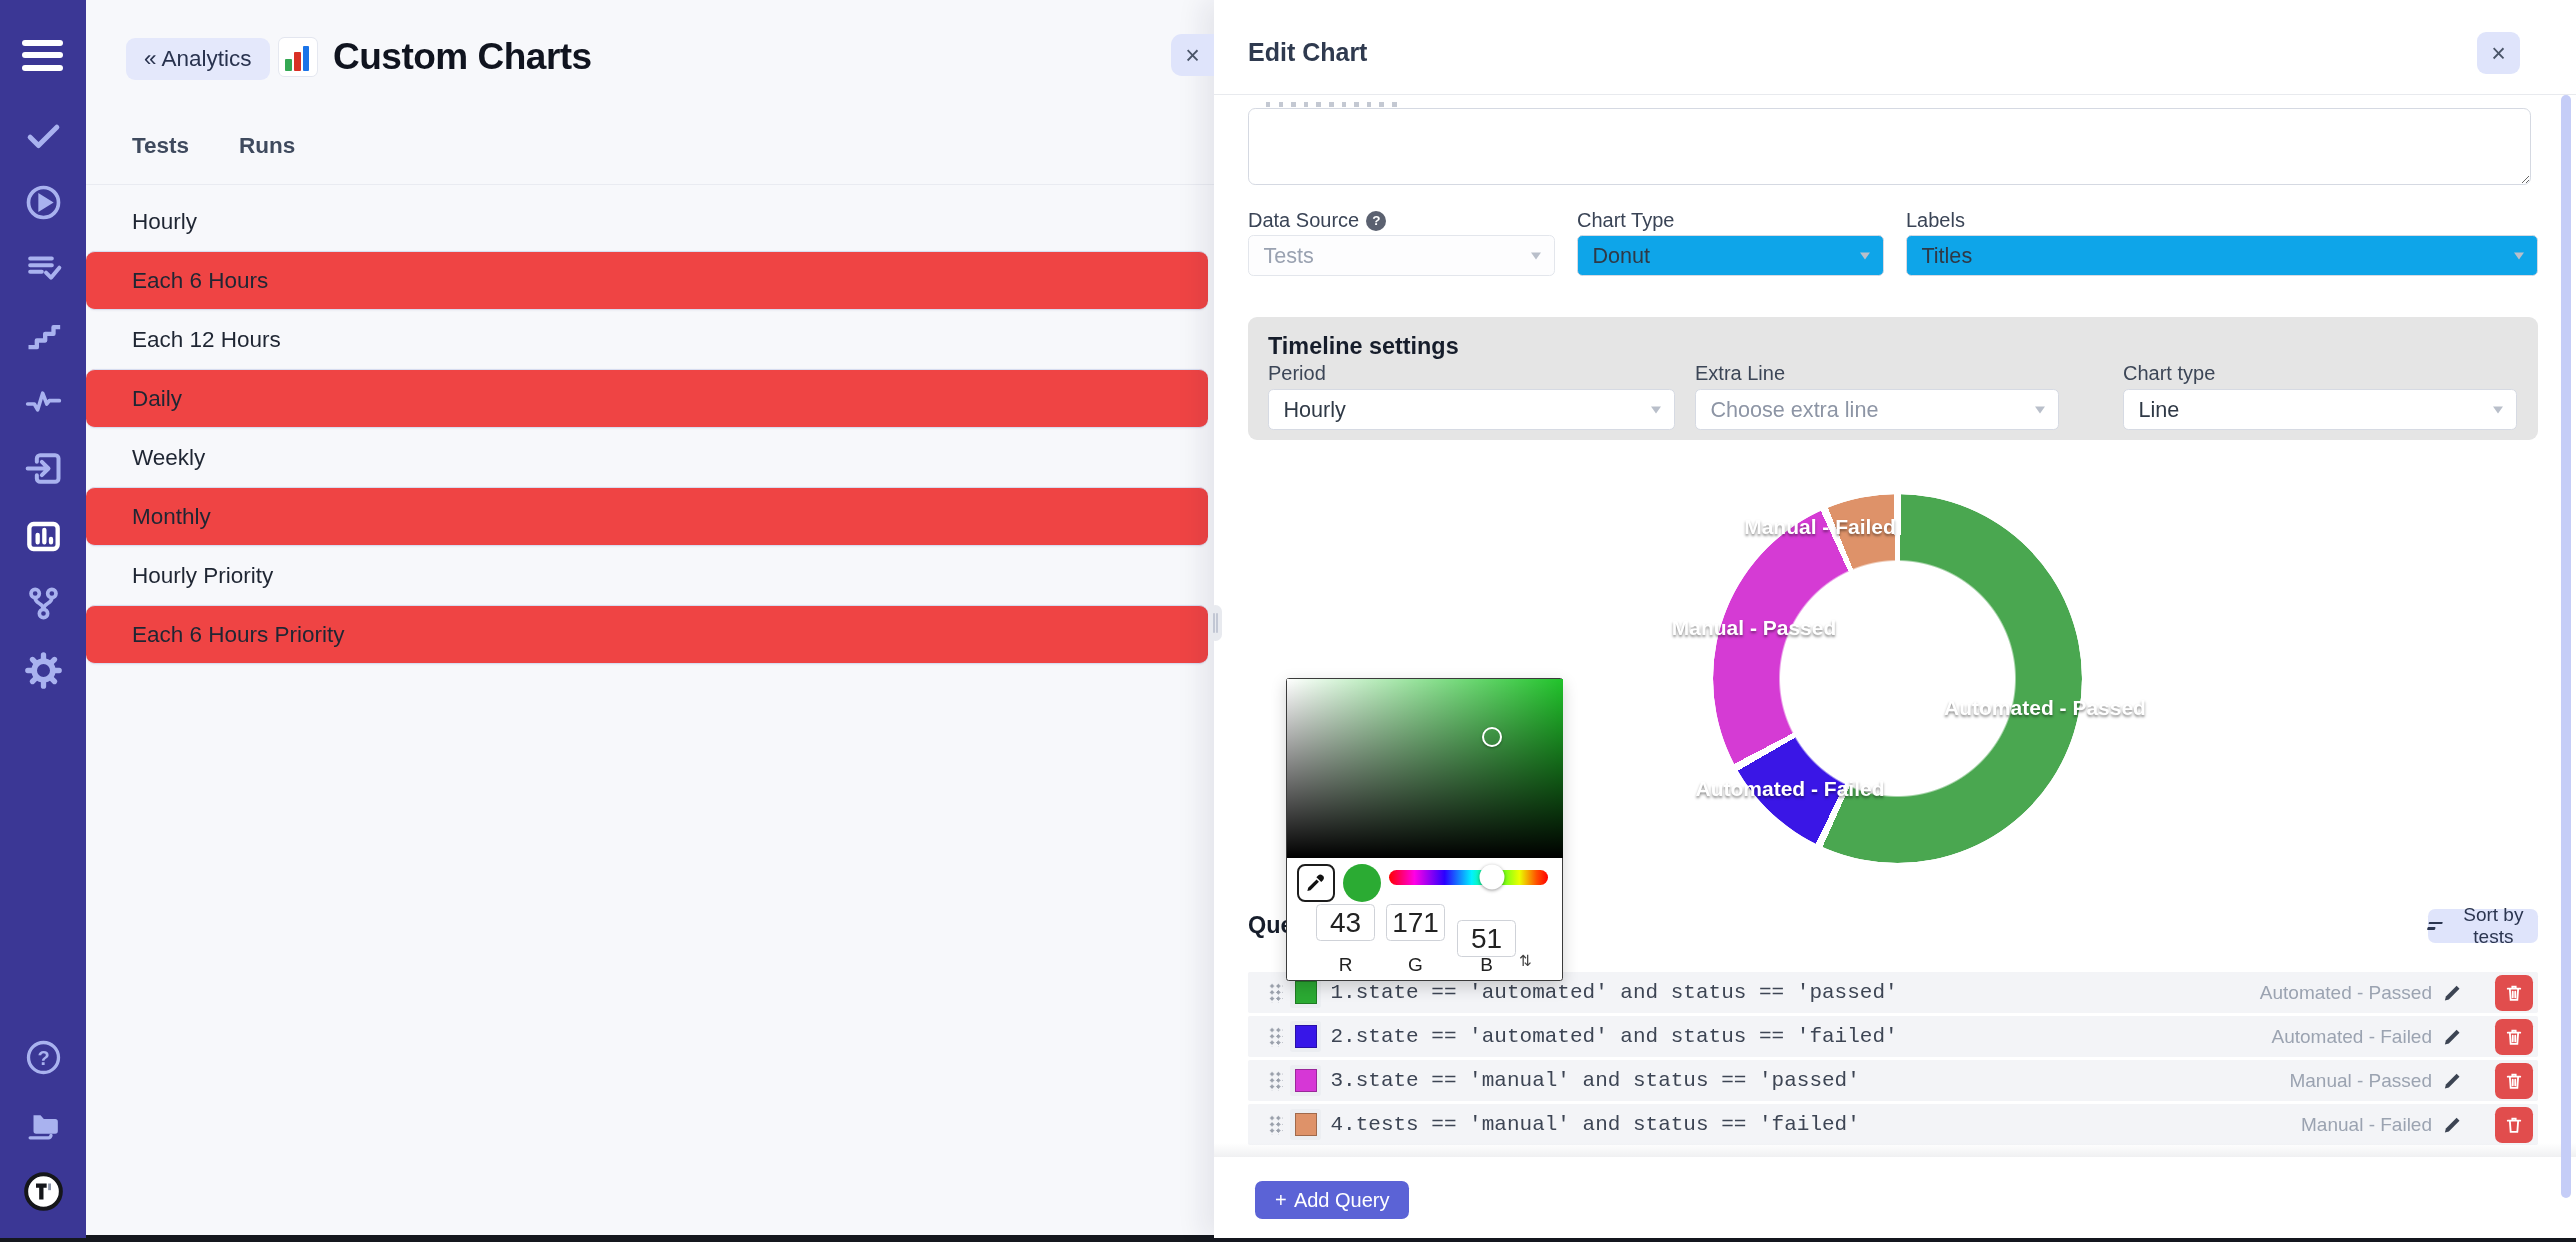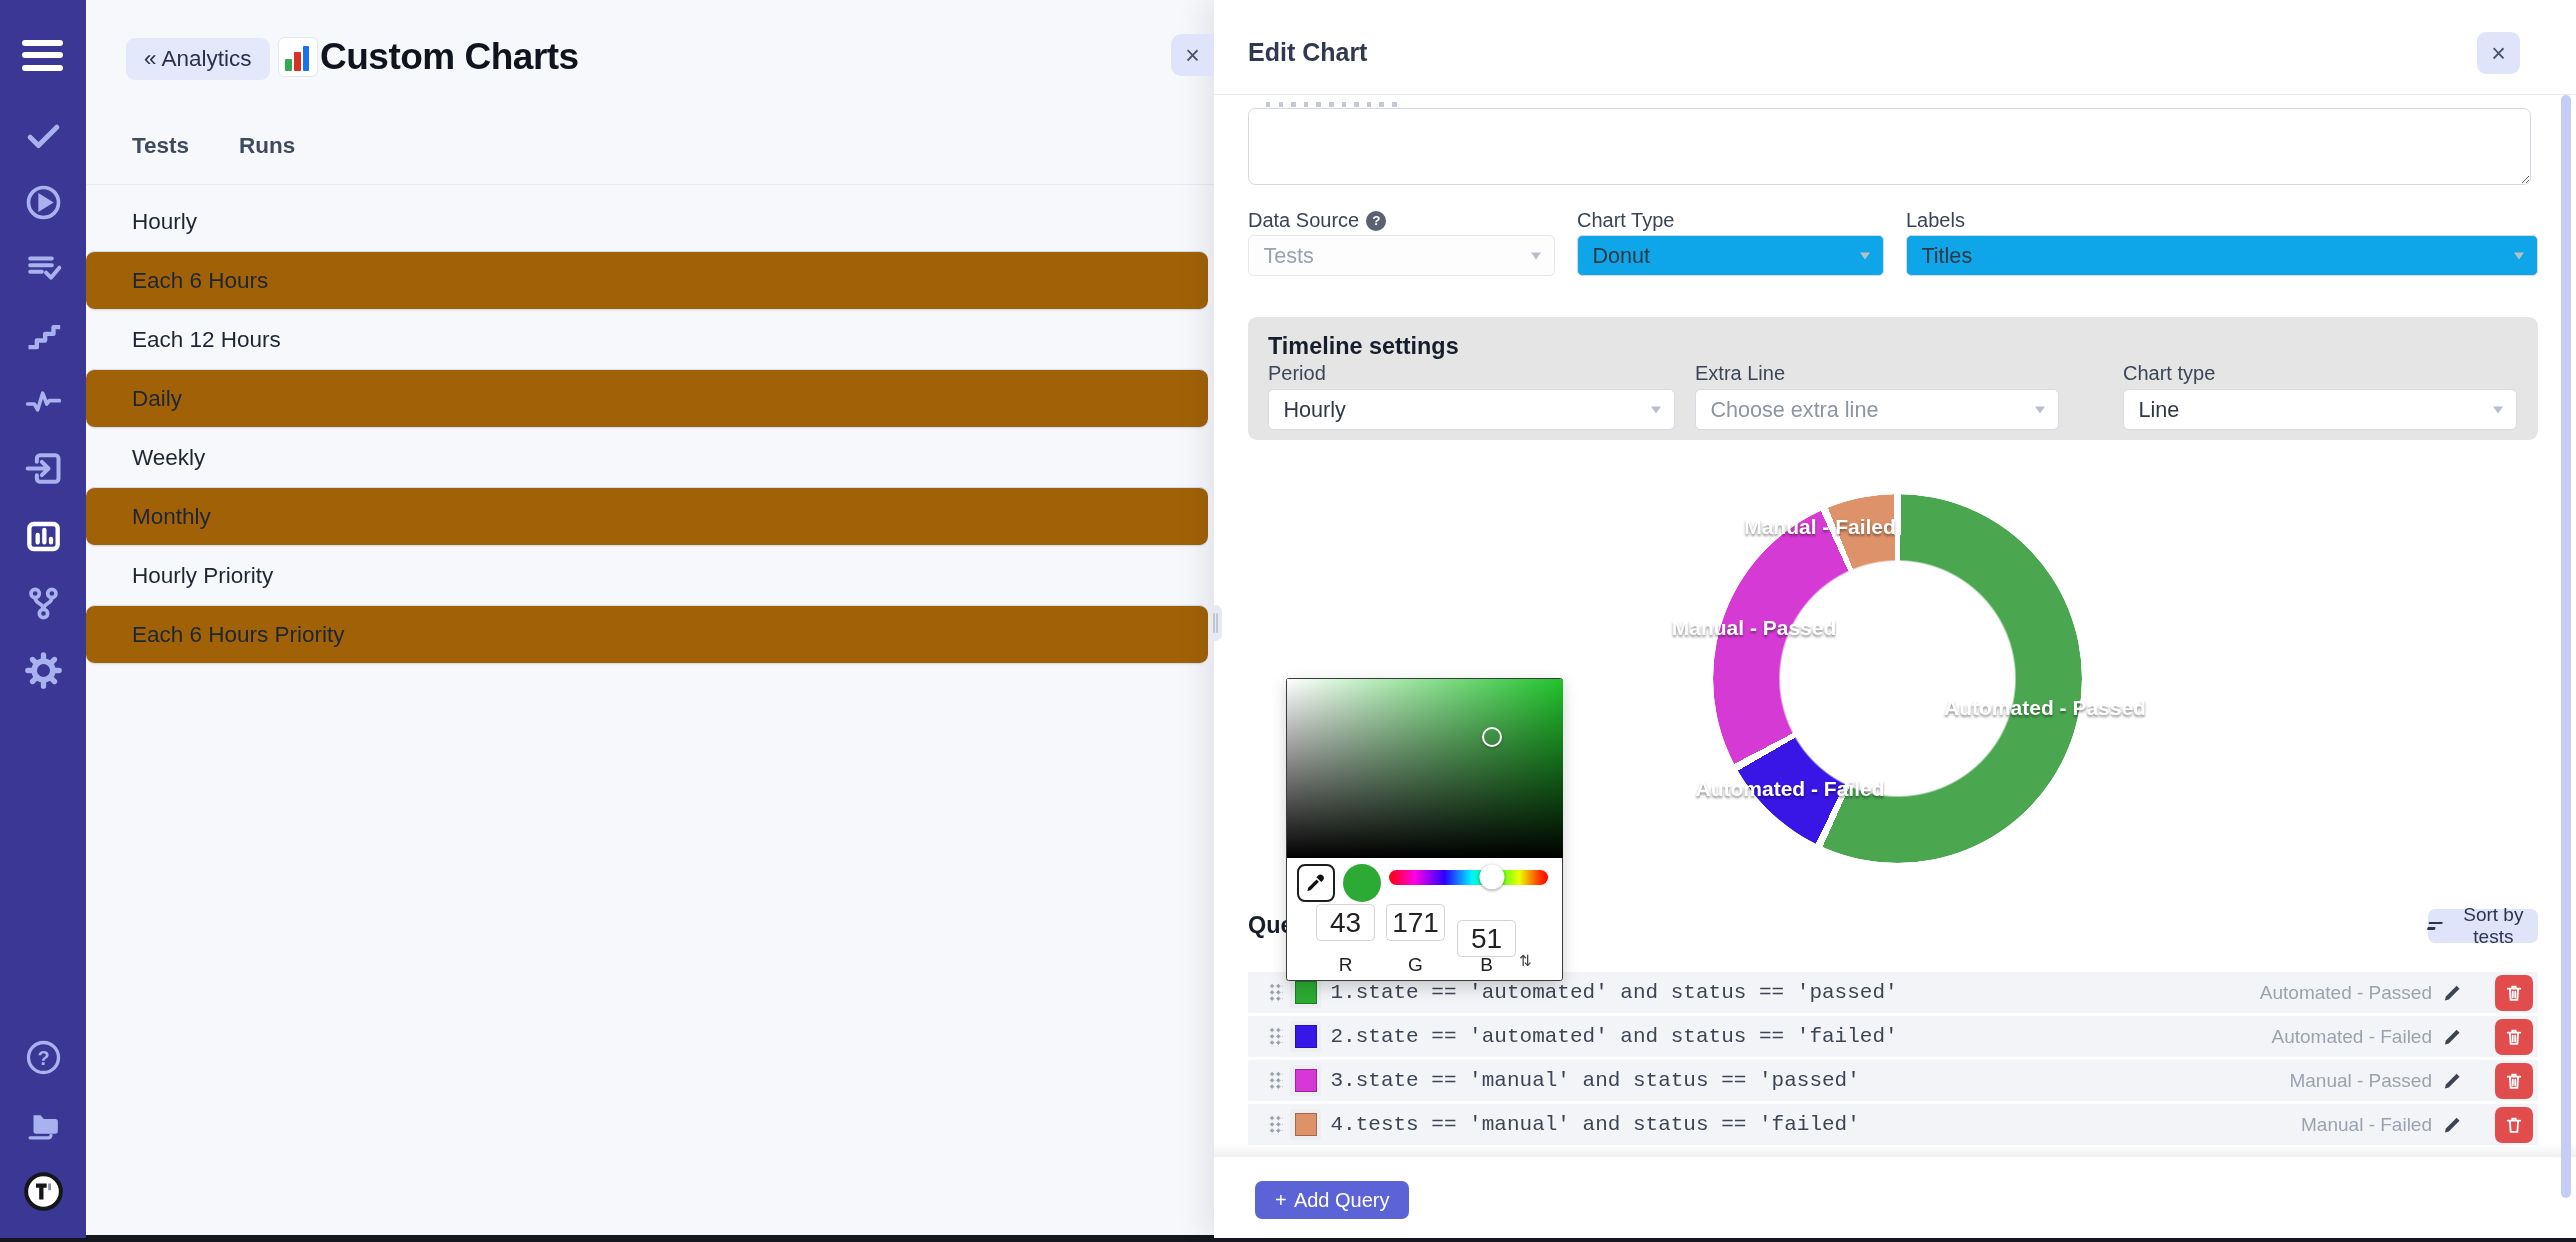--- a/index.html
+++ b/index.html
@@ -12,36 +12,36 @@
   .burger { position:absolute; left:21.6px; top:36px; width:41px; height:40px; cursor:pointer; }
   .burger span { position:absolute; left:0; width:41px; height:6.3px; border-radius:3.6px; background:#ffffff; }
   .burger span:nth-child(1){top:3.6px} .burger span:nth-child(2){top:16px} .burger span:nth-child(3){top:29px}
   .side-ico { position:absolute; left:50%; transform:translate(-50%,-50%); width:41px; height:41px; display:flex; align-items:center; justify-content:center; }
   .side-ico svg { width:40px; height:40px; }
 
   
   .panel { position:absolute; left:86px; top:0; bottom:12px; width:1129px; background:#f7f8fb; }
   .back-btn { position:absolute; left:40px; top:38px; height:42px; padding:0 18px; background:#e4e8fb;
               border:none; border-radius:9px; font-size:22.5px; color:#28324e; display:flex; align-items:center; gap:9px; cursor:pointer; font-family:inherit; }
-  .page-title-wrap { position:absolute; left:193px; top:36px; display:flex; align-items:center; gap:3px; }
+  .page-title-wrap { position:absolute; left:193px; top:36px; display:flex; align-items:center; gap:16px; }
   .title-icon { width:38px; height:38px; background:#ffffff; border-radius:5.4px; box-shadow:0 0 0 0.9px #e3e6ef; position:relative; }
   .title-icon i { position:absolute; bottom:5.4px; border-radius:0.9px; }
   .title-icon .b1 { left:6.3px;  width:6.3px; height:11.7px; background:#34a853; }
   .title-icon .b2 { left:15.3px; width:6.3px; height:19px; background:#d93025; }
   .title-icon .b3 { left:24px; width:6.3px; height:25px; background:#1a73e8; }
   .page-title { font-size:37px; font-weight:800; color:#10141f; letter-spacing:-0.5px; }
 
   .tabs { position:absolute; left:46px; top:133px; display:flex; gap:50px; }
   .tab { font-size:22.5px; font-weight:600; color:#3f4a5e; cursor:pointer; }
   .panel-divider { position:absolute; left:0; right:0; top:184px; height:0.9px; background:#e9ebf1; }
 
   .chart-list { position:absolute; left:0; right:7.2px; top:192px; }
   .chart-row { height:59px; display:flex; align-items:center; padding-left:46px;
                font-size:22.5px; color:#1f2633; cursor:pointer; }
-  .chart-row.card { background:#a16207; border:0.9px solid #d7ddf0; border-left:none; border-right:none;
+  .chart-row.card { background:#ef4444; border:0.9px solid #d7ddf0; border-left:none; border-right:none;
                     border-radius:9px; box-shadow:0 0.9px 1.8px rgba(30,40,90,.05); }
   .boundary-handle { position:absolute; right:-7.2px; top:605px; width:13.5px; height:36px; background:#e8eaef;
                      border-radius:7.2px; z-index:40; display:flex; align-items:center; justify-content:center; gap:1.8px; cursor:col-resize; }
   .boundary-handle i { width:1.8px; height:20px; background:#c2c7d4; border-radius:0.9px; }
 
   
   .drawer { position:absolute; left:1214px; top:0; bottom:0; right:0; background:#ffffff; z-index:20;
             box-shadow:-12.6px 0 25px rgba(25,30,60,.08); }
   .drawer-close { width:43px; height:42px; background:#dfe4fb; border:none; border-radius:9px;
                   font-size:25px; color:#4a5568; cursor:pointer; display:flex; align-items:center; justify-content:center; font-family:inherit; }

